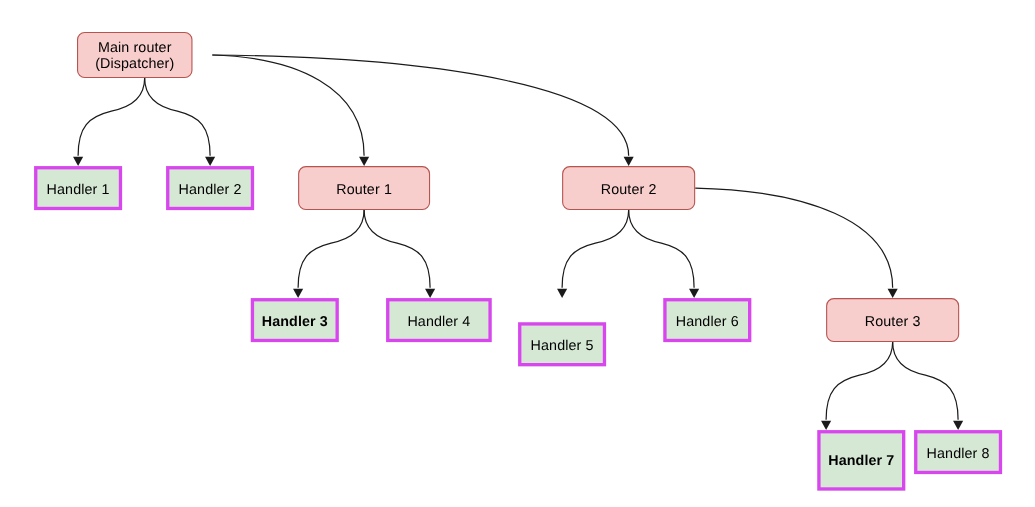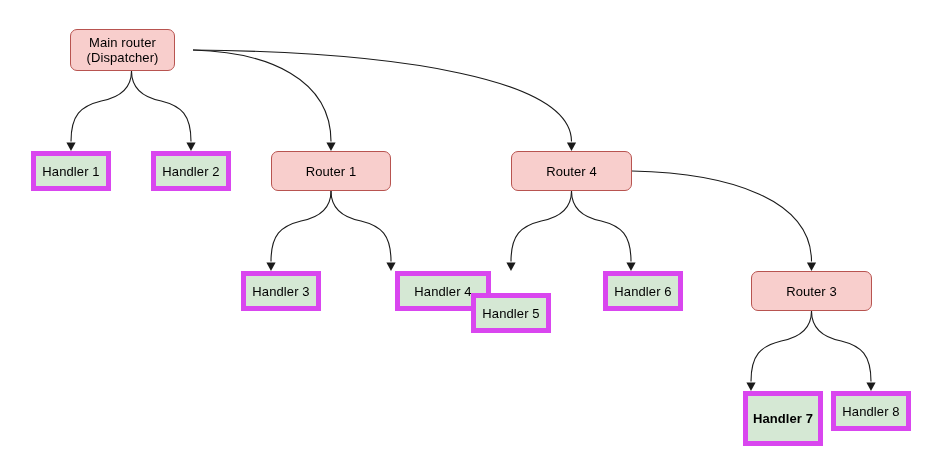--- a/index.html
+++ b/index.html
@@ -38,21 +38,21 @@
     letter-spacing: 0.1px;
     white-space: pre-line;
   }
   .node.router {
     background: #f8cecc;
     border: 1px solid #b85450;
     border-radius: 7px;
   }
   .node.handler {
     background: #d5e8d4;
-    border: 5px solid #d946ef;
+    border: 3px solid #d946ef;
     border-radius: 0px;
   }
   .edge-path {
     fill: none;
     stroke: #1a1a1a;
     stroke-width: 1.1px;
   }
   .edge-head {
     fill: #1a1a1a;
     stroke: none;
@@ -108,22 +108,22 @@
         <path d="M 811.5 311 C 811.5 327, 821.02 337, 841.25 341 C 861.48 346, 871 355, 871 381.5" class="edge-path"></path>
         <path d="M 866.4 382.5 L 875.6 382.5 L 871 391 Z" class="edge-head"></path>
       </g>
     </svg>
 
   <div class="node router" style="left: 70px; top: 29px; width: 105px; height: 42px;">Main router
 (Dispatcher)</div>
   <div class="node handler" style="left: 31px; top: 151px; width: 80px; height: 40px;">Handler 1</div>
   <div class="node handler" style="left: 151px; top: 151px; width: 80px; height: 40px;">Handler 2</div>
   <div class="node router" style="left: 271px; top: 151px; width: 120px; height: 40px;">Router 1</div>
-  <div class="node router" style="left: 511px; top: 151px; width: 121px; height: 40px;">Router 4</div>
-  <div class="node handler" style="left: 241px; top: 271px; width: 80px; height: 40px;">Handler 3</div>
-  <div class="node handler" style="left: 351px; top: 271px; width: 96px; height: 40px; margin-left: 44px;">Handler 4</div>
+  <div class="node router" style="left: 511px; top: 151px; width: 121px; height: 40px;">Router 2</div>
+  <div class="node handler" style="left: 228px; top: 271px; width: 80px; height: 40px; font-weight: bold;">Handler 3</div>
+  <div class="node handler" style="left: 351px; top: 271px; width: 96px; height: 40px;">Handler 4</div>
   <div class="node handler" style="left: 471px; top: 271px; width: 80px; height: 40px; margin-top: 22px;">Handler 5</div>
   <div class="node handler" style="left: 591px; top: 271px; width: 80px; height: 40px; margin-left: 12px;">Handler 6</div>
   <div class="node router" style="left: 751px; top: 271px; width: 121px; height: 40px;">Router 3</div>
   <div class="node handler" style="left: 743px; top: 391px; width: 80px; height: 55px; font-weight: bold;">Handler 7</div>
   <div class="node handler" style="left: 831px; top: 391px; width: 80px; height: 40px;">Handler 8</div>
 
 </div>
 
 </body></html>

